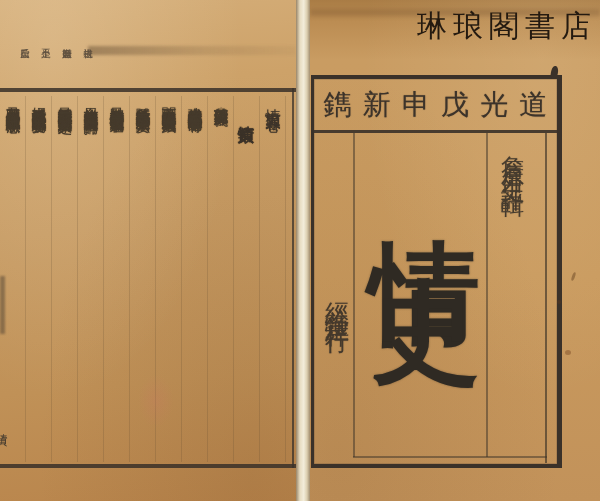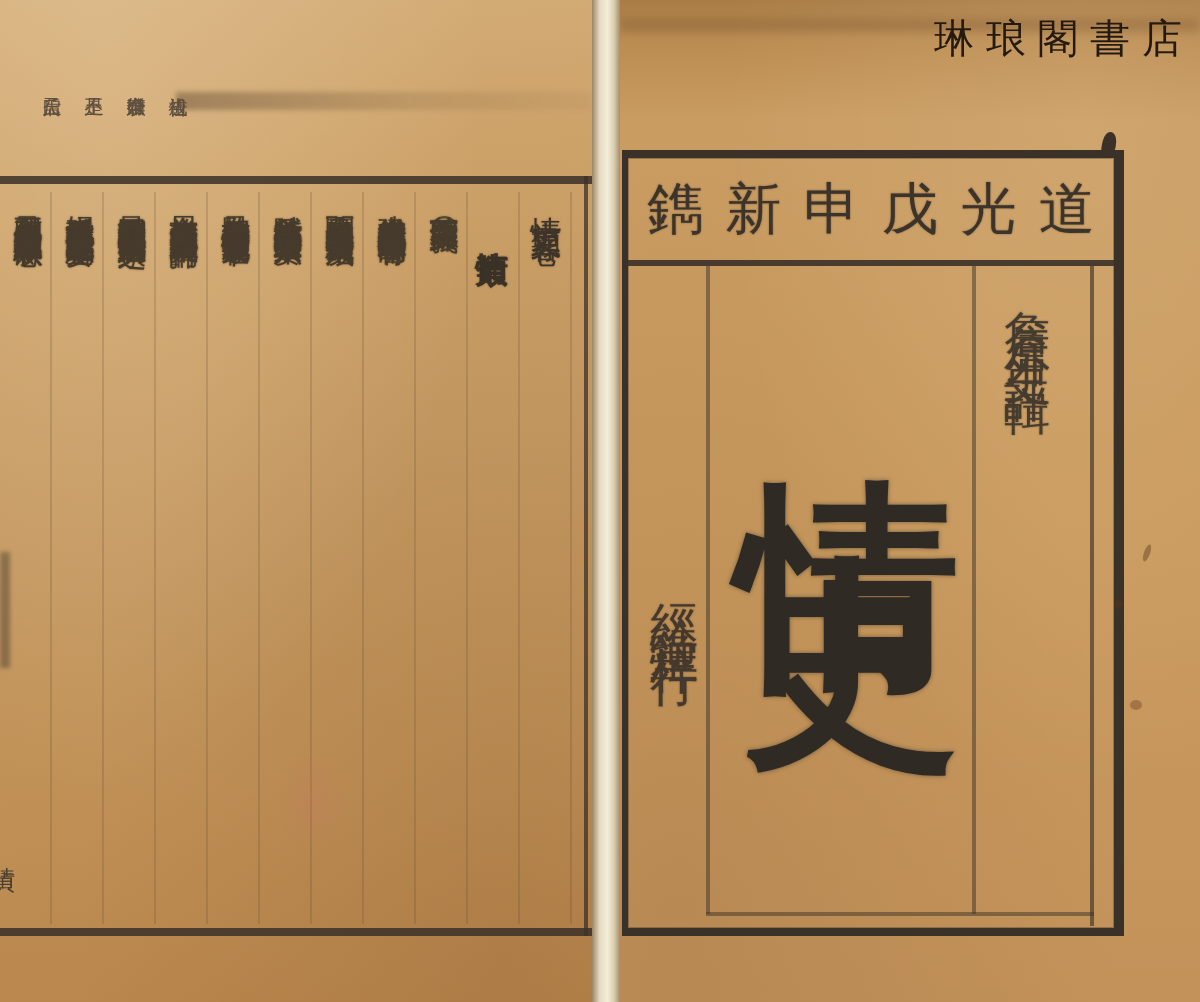--- a/index.html
+++ b/index.html
@@ -75,21 +75,21 @@
       radial-gradient(ellipse at 80% 12%, rgba(255,236,200,.12), transparent 55%),
       radial-gradient(ellipse at 10% 90%, rgba(115,75,35,.14), transparent 60%),
       linear-gradient(180deg,#a97c45 0%,#bb8c52 4%,#c99c62 12%,#c99a5e 55%,#c2925a 100%);
   }
   .rp-crease {
     position:absolute; left:0; top:9px; width:290px; height:7px;
     background:rgba(90,60,30,.22); filter:blur(2px);
   }
   .watermark-shop {
     position:absolute; right:3px; top:6px;
-    font-size:20px; letter-spacing:6px; color:#241a10; white-space:nowrap;
+    font-size:30px; letter-spacing:6px; color:#241a10; white-space:nowrap;
   }
   .watermark-url {
     position:absolute; right:9px; top:39px;
     font-size:16px; color:#271d12; white-space:nowrap;
   }
   .rp-frame {
     position:absolute; left:1px; top:75px; width:251px; height:393px;
     box-sizing:border-box; border:solid #3a3129; border-width:4px 5px 4px 3px;
     box-shadow:inset 0 0 0 .5px rgba(58,49,41,.35);
   }

